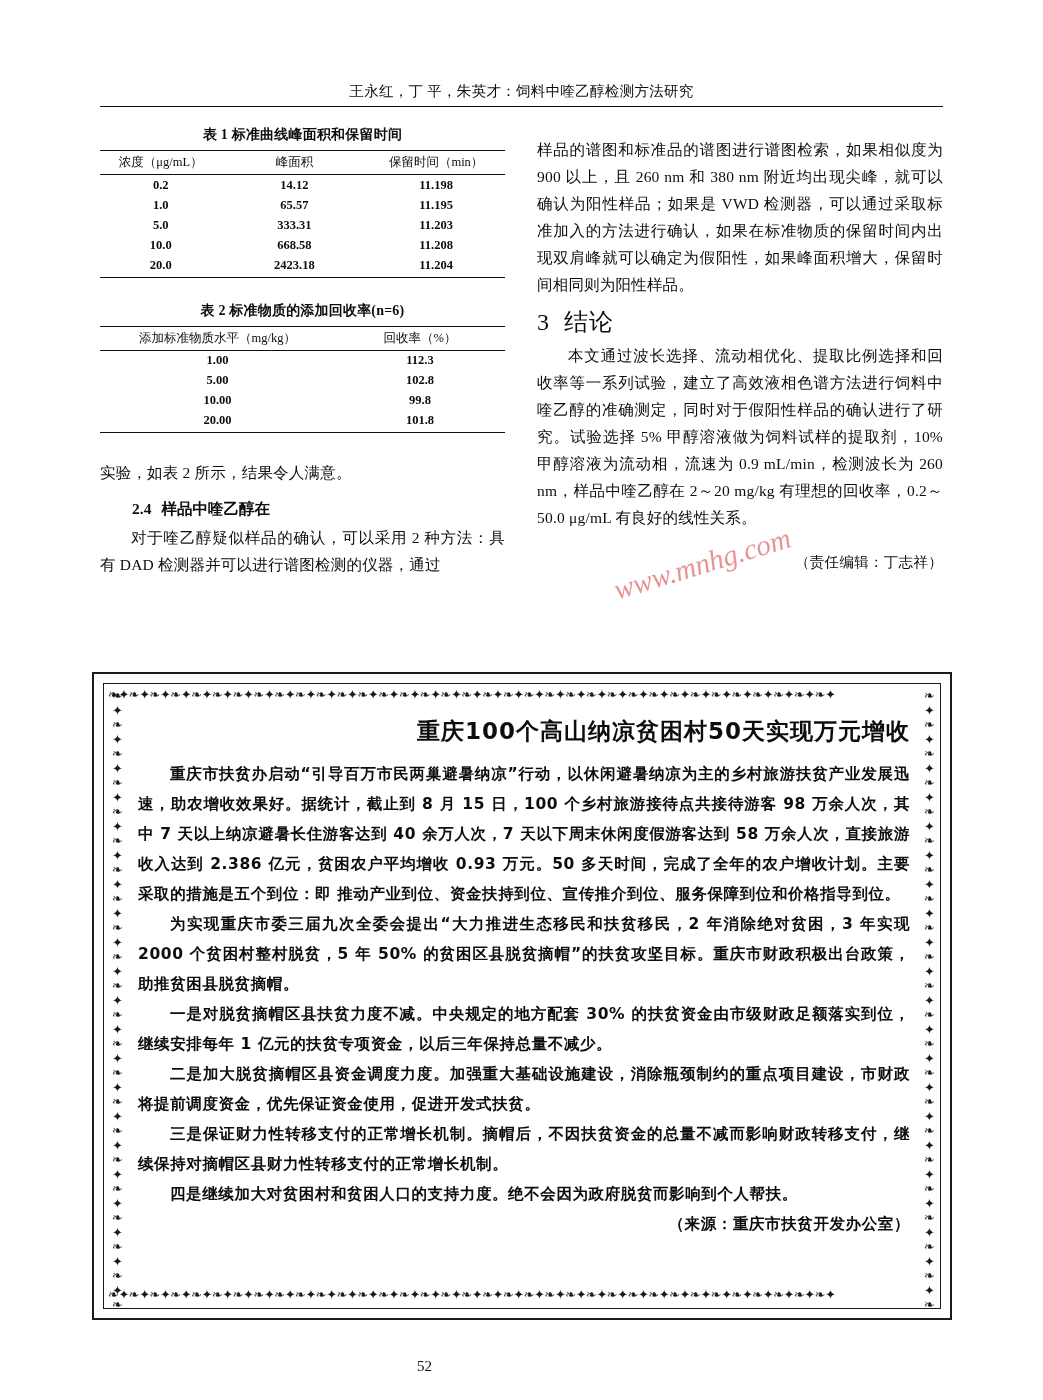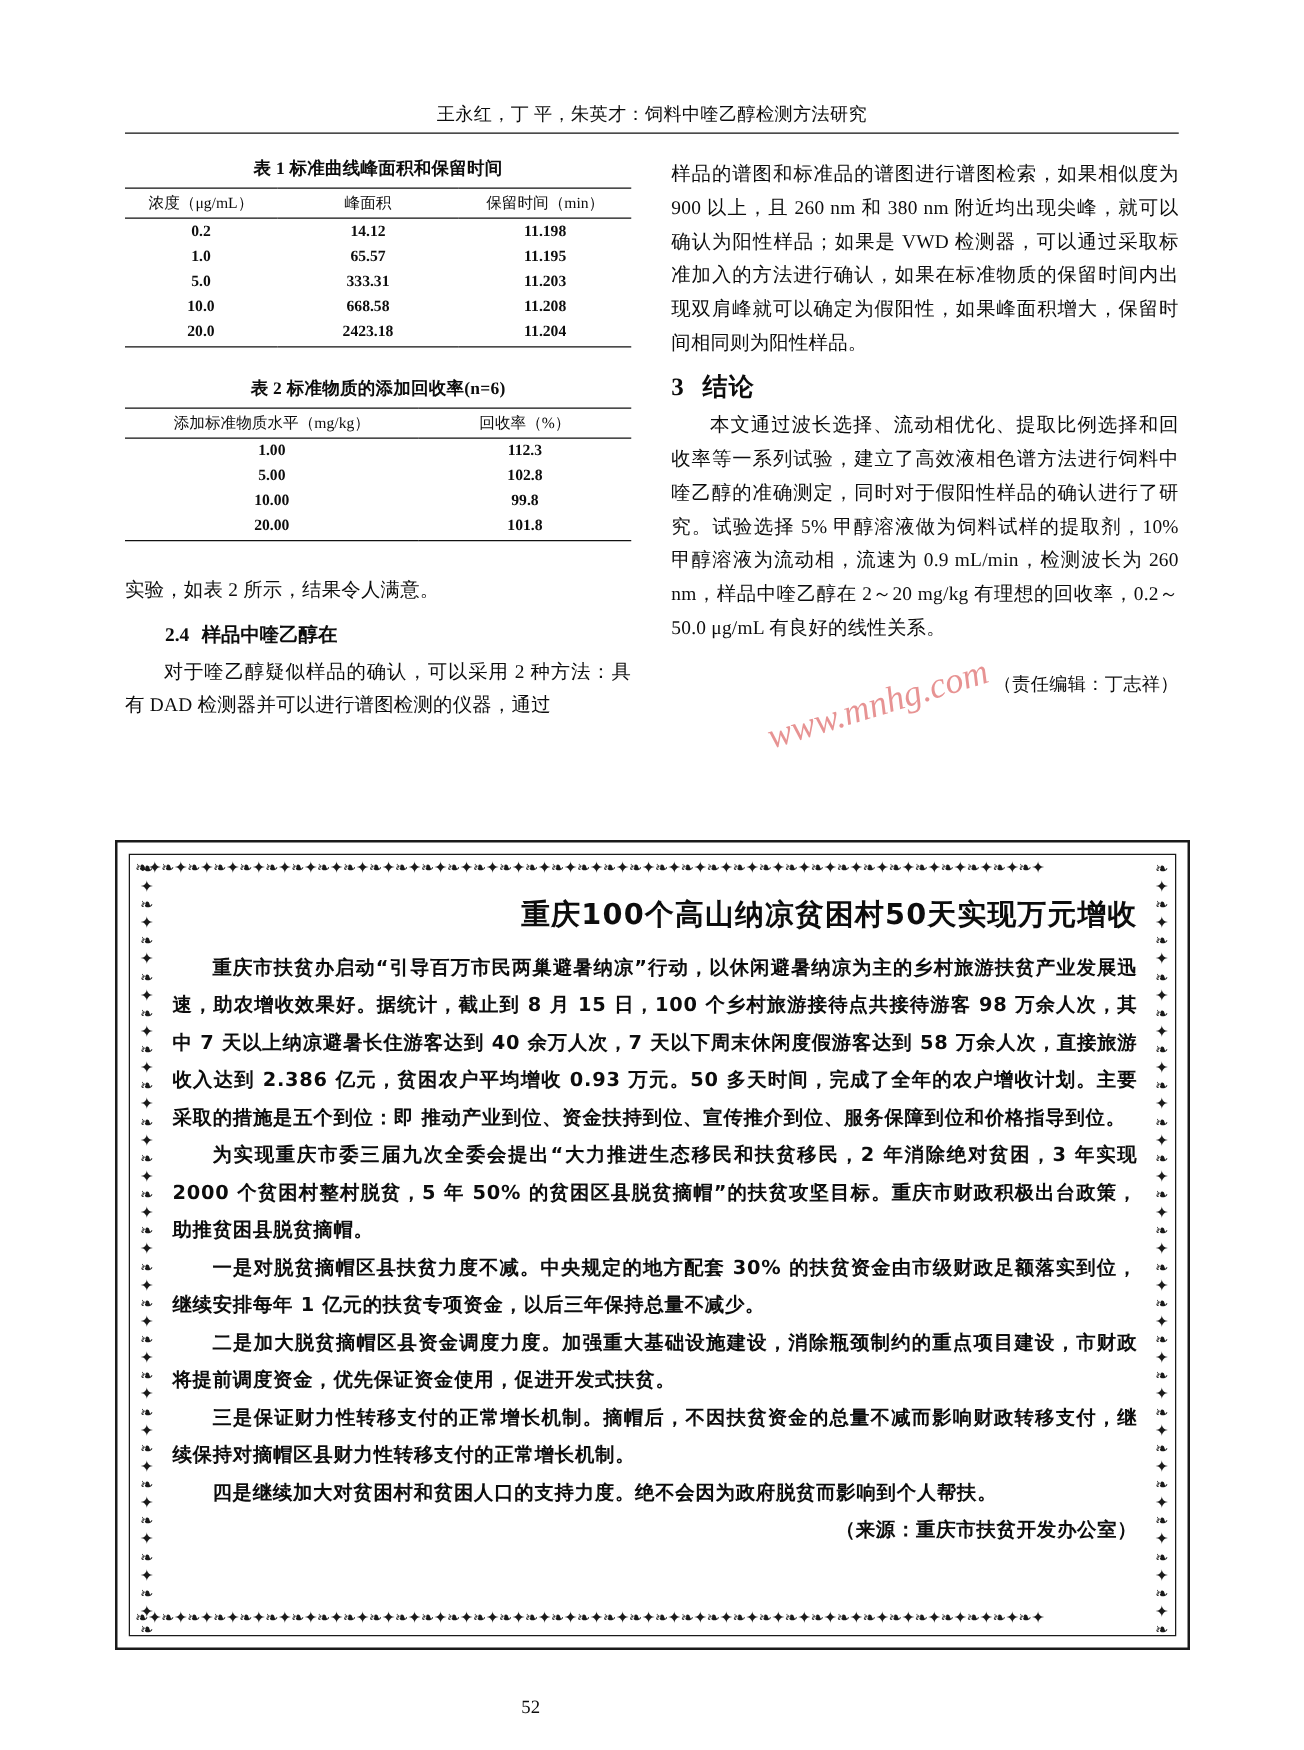--- a/index.html
+++ b/index.html
@@ -44,21 +44,21 @@
   
   .col-left {
     position: absolute;
     left: 100px;
     top: 126px;
     width: 405px;
   }
   .col-right {
     position: absolute;
     left: 537px;
-    top: 126px;
+    top: 136px;
     width: 406px;
   }
 
   
   .tbl-caption {
     text-align: center;
     font-size: 14px;
     font-weight: bold;
     margin: 0 0 6px 0;
     letter-spacing: 0.2px;
@@ -102,22 +102,22 @@
   }
   p.indent { text-indent: 31px; }
   .sec-head {
     font-size: 15.5px;
     font-weight: bold;
     margin: 10px 0 2px 0;
     line-height: 26px;
   }
   .sec-head .num { margin-right: 10px; margin-left: 32px; }
   .sec-big {
-    font-size: 20px;
-    font-weight: bold;
+    font-size: 24px;
+    font-weight: normal;
     margin: 8px 0 4px 0;
     letter-spacing: 1px;
   }
   .sec-big .num { margin-right: 14px; }
   .editor-line {
     font-size: 14.5px;
     text-align: right;
     margin-top: 22px;
     letter-spacing: 0.3px;
   }

